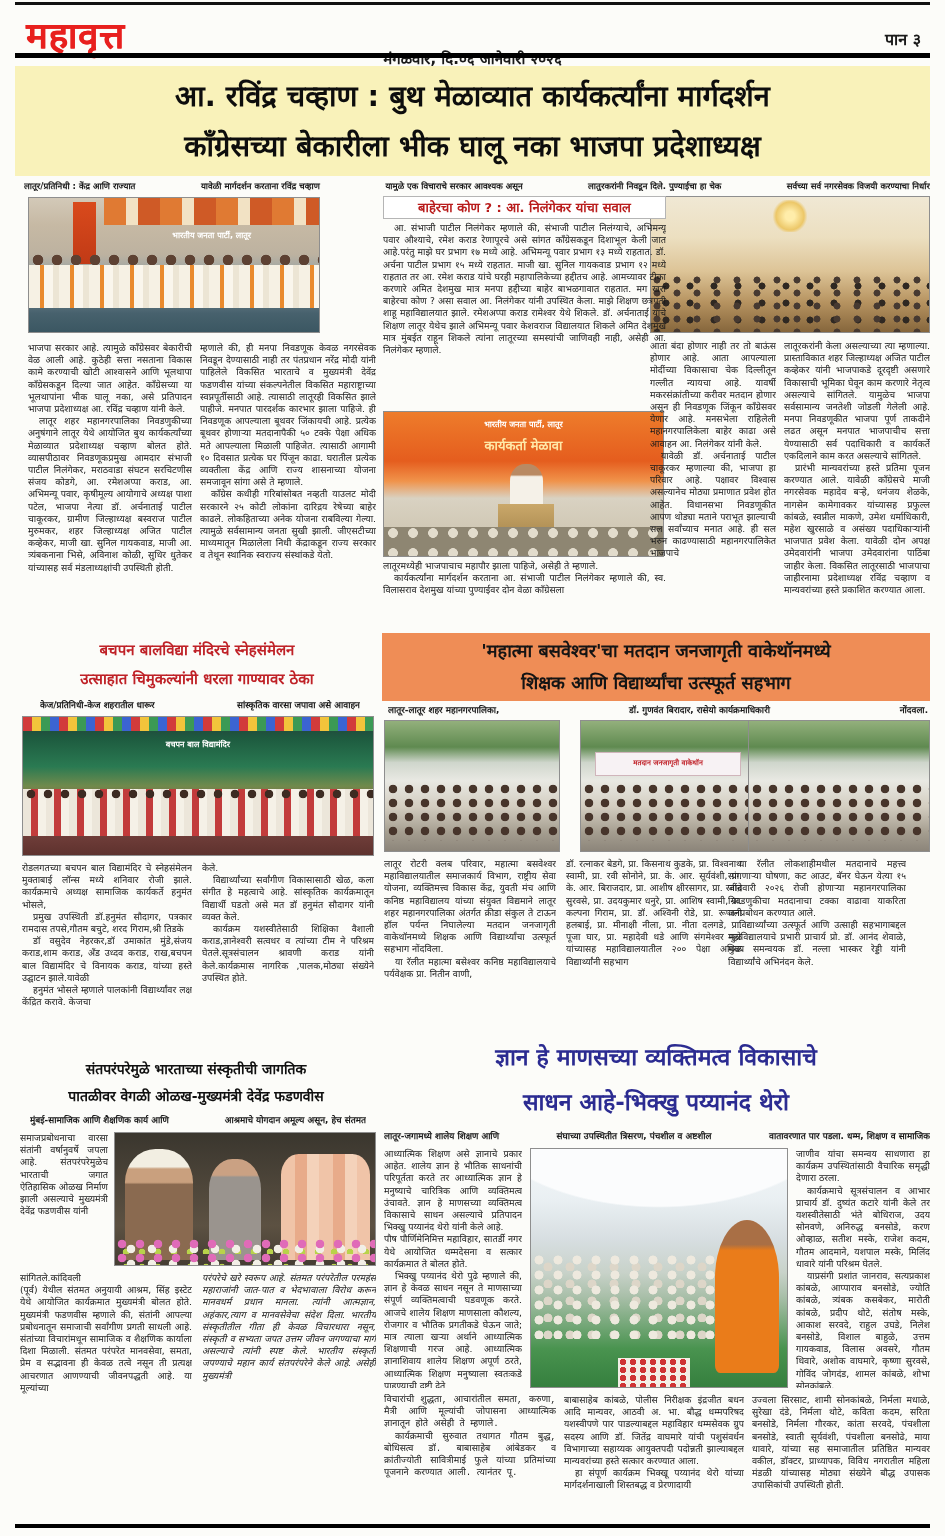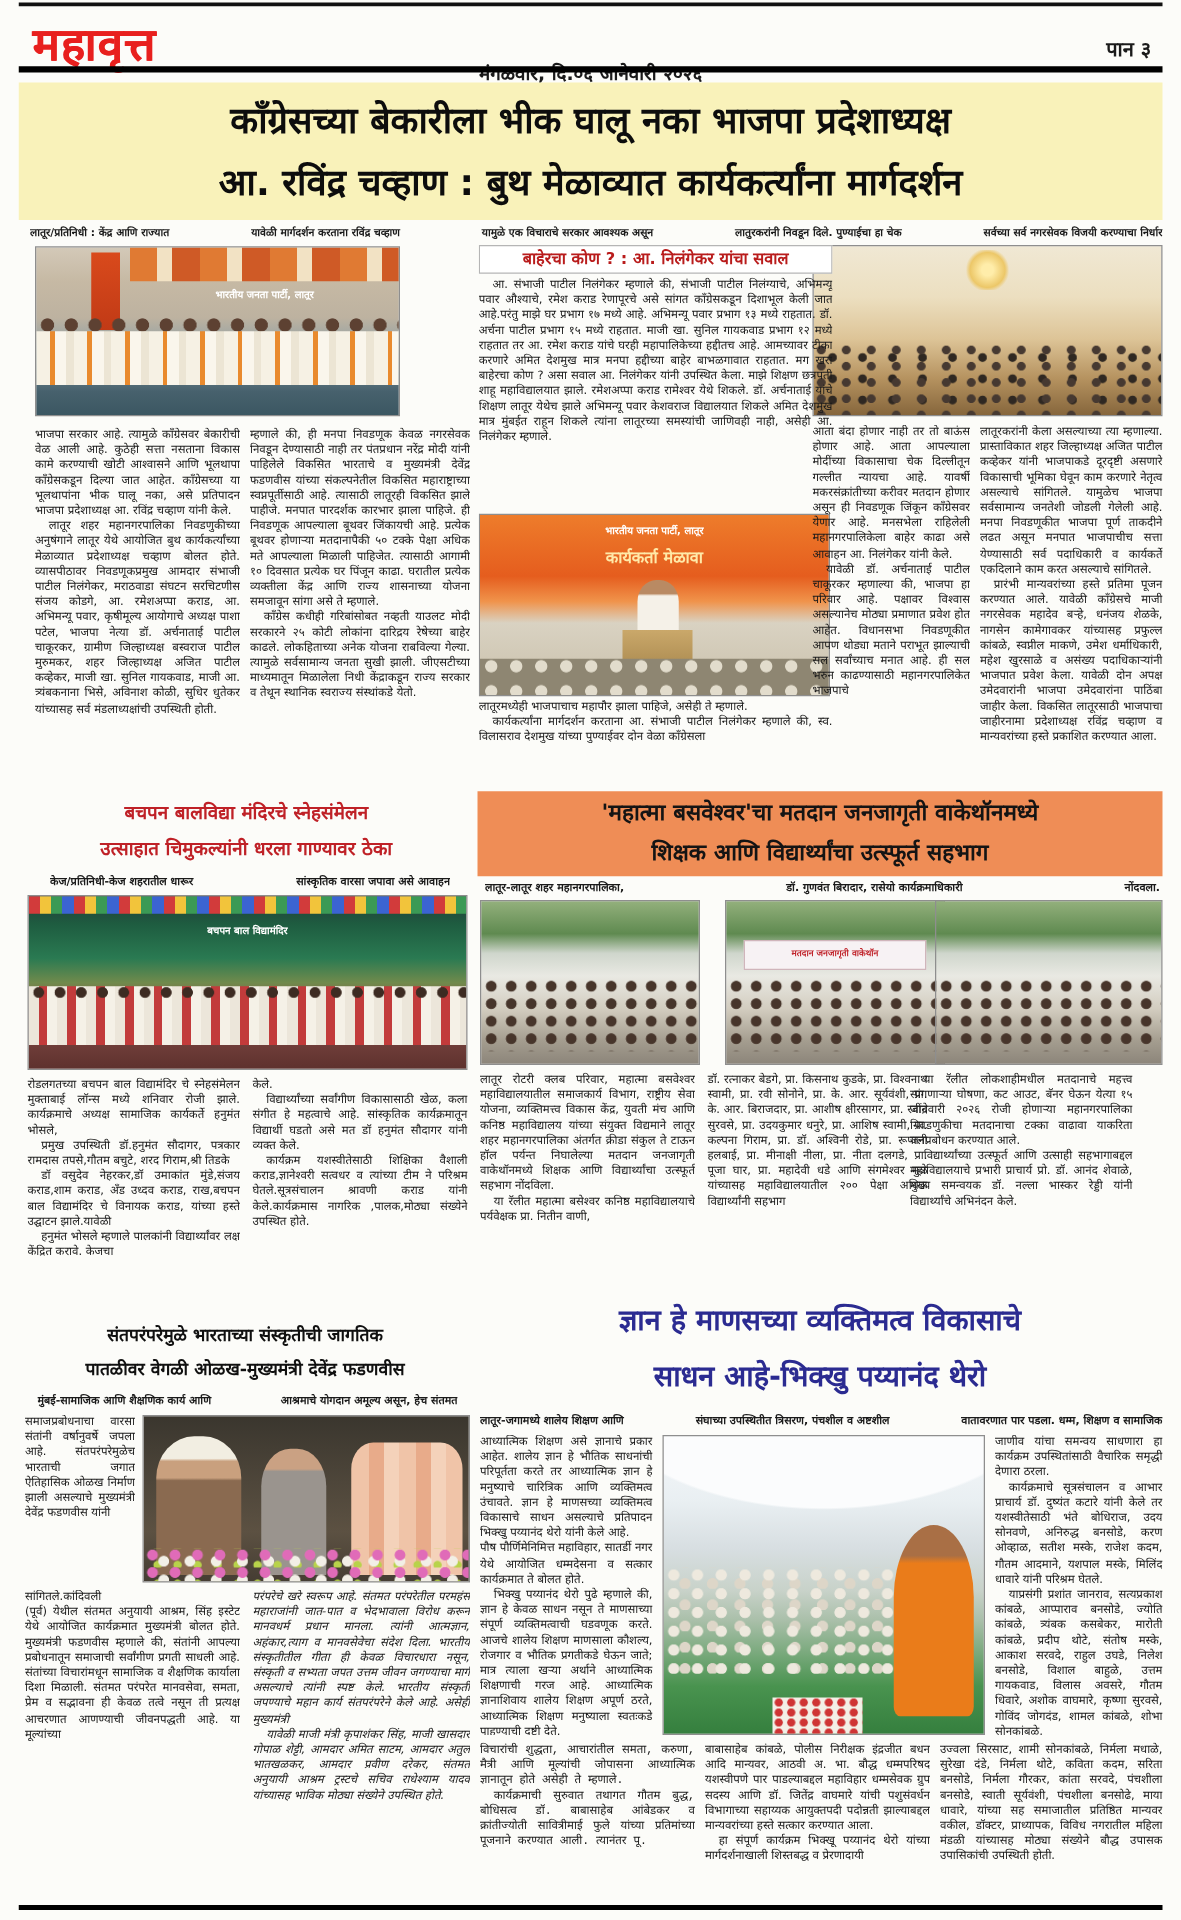--- a/index.html
+++ b/index.html
@@ -130,22 +130,22 @@
 
 <div class="page">
 
   <div class="rule-top"></div>
   <div class="masthead">महावृत्त</div>
   <div class="edition">मंगळवार, दि.०६ जानेवारी २०२६</div>
   <div class="pageno">पान ३</div>
   <div class="rule-thick"></div>
 
   <div class="lead-box">
+    <div>आ. रविंद्र चव्हाण : बुथ मेळाव्यात कार्यकर्त्यांना मार्गदर्शन</div>
     <div>काँग्रेसच्या बेकारीला भीक घालू नका भाजपा प्रदेशाध्यक्ष</div>
-    <div>आ. रविंद्र चव्हाण : बुथ मेळाव्यात कार्यकर्त्यांना मार्गदर्शन</div>
   </div>
 
   <div class="krow krow-main">
     <span>लातूर/प्रतिनिधी : केंद्र आणि राज्यात</span>
     <span>यावेळी मार्गदर्शन करताना रविंद्र चव्हाण</span>
     <span>यामुळे एक विचाराचे सरकार आवश्यक असून</span>
     <span>लातुरकरांनी निवडून दिले. पुण्याईचा हा चेक</span>
     <span>सर्वच्या सर्व नगरसेवक विजयी करण्याचा निर्धार</span>
   </div>
 
@@ -305,17 +305,16 @@
     <div class="pl p7-f2"></div>
     <div class="pl p7-f3"></div>
     <div class="pl p7-flowers"></div>
   </div>
   <div class="colblock" style="left:20px; top:1272px; width:172px; height:250px;">
     <p class="bp">सांगितले.कांदिवली</p>
     <p class="bp">(पूर्व) येथील संतमत अनुयायी आश्रम, सिंह इस्टेट येथे आयोजित कार्यक्रमात मुख्यमंत्री बोलत होते. मुख्यमंत्री फडणवीस म्हणाले की, संतांनी आपल्या प्रबोधनातून समाजाची सर्वांगीण प्रगती साधली आहे. संतांच्या विचारांमधून सामाजिक व शैक्षणिक कार्याला दिशा मिळाली. संतमत परंपरेत मानवसेवा, समता, प्रेम व सद्भावना ही केवळ तत्वे नसून ती प्रत्यक्ष आचरणात आणण्याची जीवनपद्धती आहे. या मूल्यांच्या</p>
   </div>
   <div class="colblock" style="left:202px; top:1272px; width:174px; height:250px;font-style:italic;">
     <p class="bp">परंपरेचे खरे स्वरूप आहे. संतमत परंपरेतील परमहंस महाराजांनी जात-पात व भेदभावाला विरोध करून मानवधर्म प्रधान मानला. त्यांनी आत्मज्ञान, अहंकार,त्याग व मानवसेवेचा संदेश दिला. भारतीय संस्कृतीतील गीता ही केवळ विचारधारा नसून, संस्कृती व सभ्यता जपत उत्तम जीवन जगण्याचा मार्ग असल्याचे त्यांनी स्पष्ट केले. भारतीय संस्कृती जपण्याचे महान कार्य संतपरंपरेने केले आहे. असेही मुख्यमंत्री</p>
-    <p class="bp ind">यावेळी माजी मंत्री कृपाशंकर सिंह, माजी खासदार गोपाळ शेट्टी, आमदार अमित साटम, आमदार अतुल भातखळकर, आमदार प्रवीण दरेकर, संतमत अनुयायी आश्रम ट्रस्टचे सचिव राधेश्याम यादव यांच्यासह भाविक मोठ्या संख्येने उपस्थित होते.</p>
   </div>
 
   <div class="rule-bottom"></div>
 </div>
 
 </body></html>

